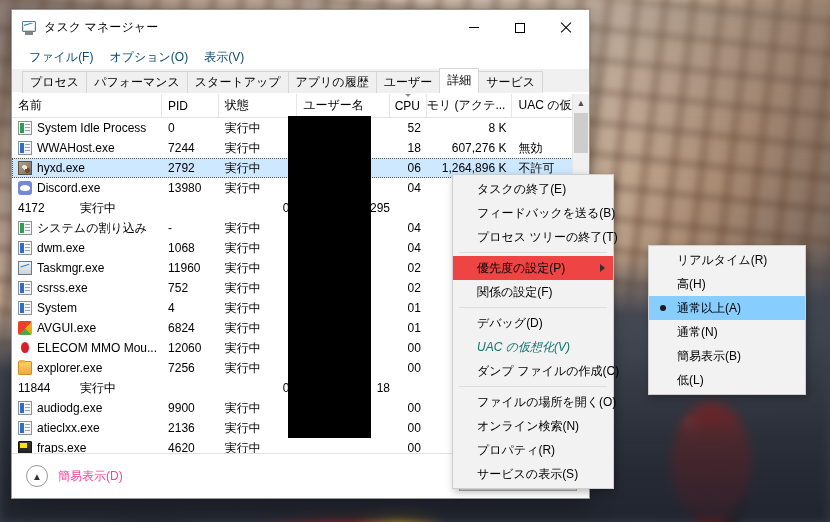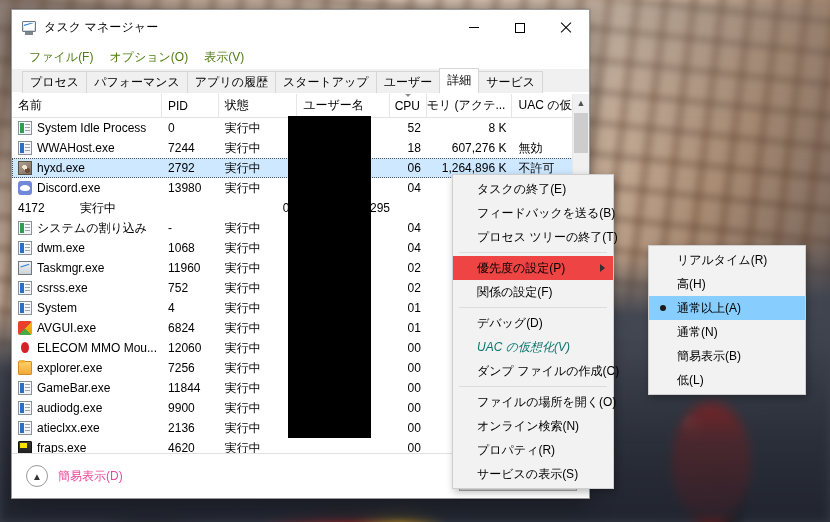--- a/index.html
+++ b/index.html
@@ -86,21 +86,21 @@
     content:""; position:absolute; left:-1px; top:5px; width:14px; height:1px; background:#000;
   }
   .glyph-close::before { transform:rotate(45deg); }
   .glyph-close::after  { transform:rotate(-45deg); }
 
   .menubar {
     height:24px; display:flex; align-items:center; padding-left:10px; gap:2px;
     flex:0 0 auto; background:#fff;
   }
   .menu-item {
-    font-size:12px; color:#4d7c0f; padding:2px 7px; cursor:default;
+    font-size:12px; color:#0c4a6e; padding:2px 7px; cursor:default;
   }
 
   .tabstrip {
     position:relative; height:25px; flex:0 0 auto;
     background:#f0f0f0;
     border-bottom:1px solid #ffffff;
     display:flex; align-items:flex-end; padding-left:10px;
   }
   .tabstrip::after{
     content:""; position:absolute; left:0; right:0; bottom:0; height:1px; background:#fff;
@@ -310,22 +310,22 @@
 
   <div class="menubar">
     <div class="menu-item">ファイル(F)</div>
     <div class="menu-item">オプション(O)</div>
     <div class="menu-item">表示(V)</div>
   </div>
 
   <div class="tabstrip">
     <div class="tab">プロセス</div>
     <div class="tab">パフォーマンス</div>
+    <div class="tab">スタートアップ</div>
     <div class="tab">アプリの履歴</div>
-    <div class="tab">スタートアップ</div>
     <div class="tab">ユーザー</div>
     <div class="tab active">詳細</div>
     <div class="tab">サービス</div>
   </div>
 
   <div class="listwrap">
 
     <div class="colhead">
       <div class="ch c-name">名前</div>
       <div class="ch c-pid">PID</div>
@@ -486,24 +486,20 @@
             <span>explorer.exe</span>
           </div>
           <div class="cell c-pid">7256</div>
           <div class="cell c-state">実行中</div>
           <div class="cell c-user"></div>
           <div class="cell c-cpu num">00</div>
           <div class="cell c-mem num">48</div>
           <div class="cell c-uac"></div>
         </div>
         <div class="row">
-          <div class="cell c-name">
-            <span class="ficon doc"></span>
-            <span>GameBar.exe</span>
-          </div>
           <div class="cell c-pid">11844</div>
           <div class="cell c-state">実行中</div>
           <div class="cell c-user"></div>
           <div class="cell c-cpu num">00</div>
           <div class="cell c-mem num">18</div>
           <div class="cell c-uac"></div>
         </div>
         <div class="row">
           <div class="cell c-name">
             <span class="ficon doc"></span>

